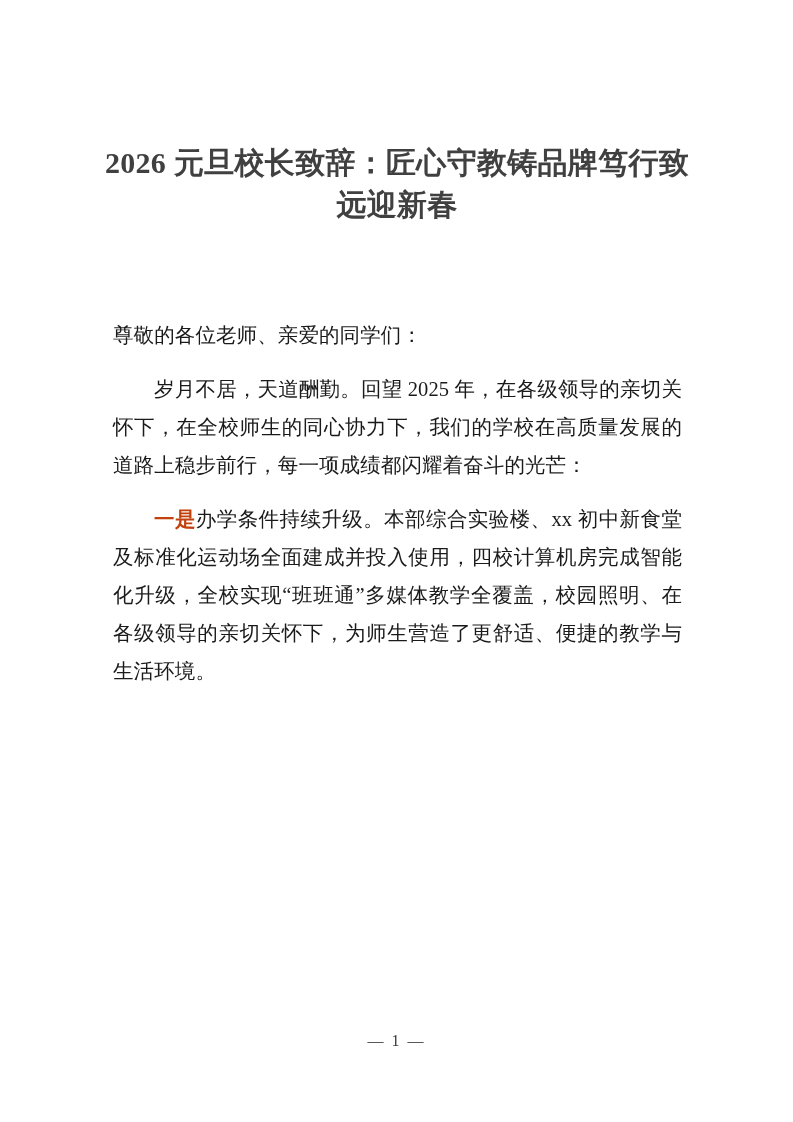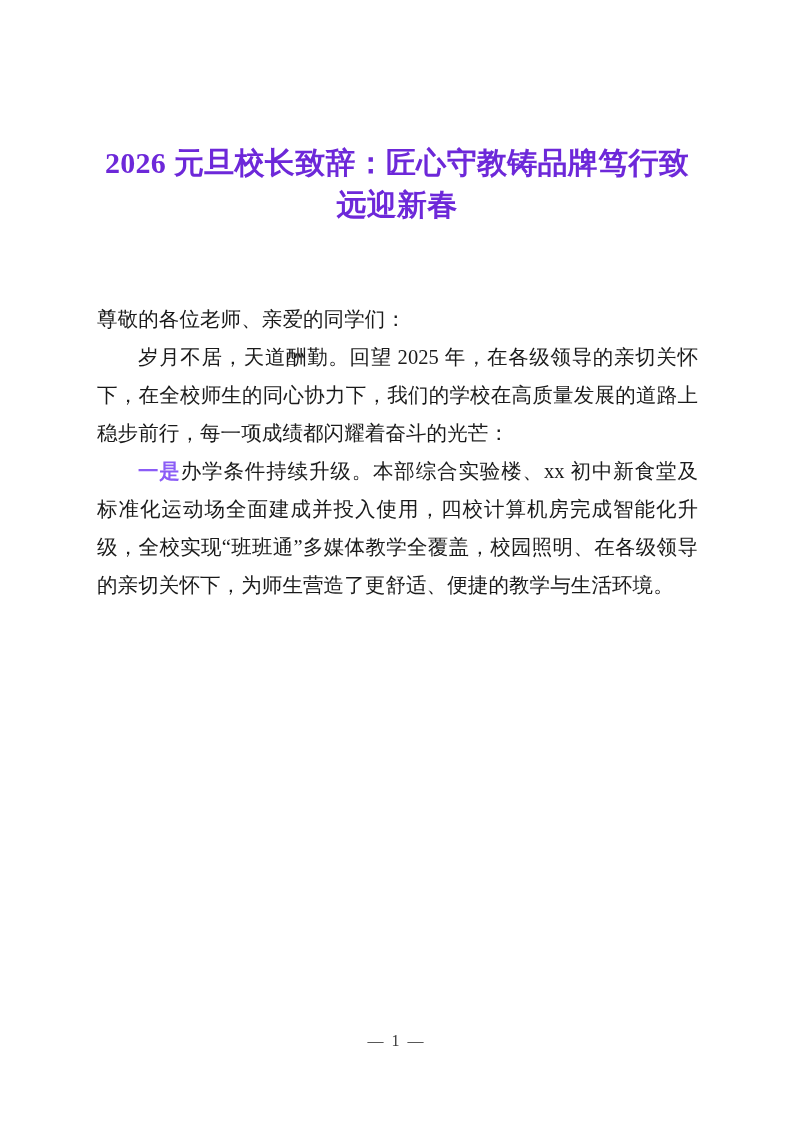--- a/index.html
+++ b/index.html
@@ -21,51 +21,51 @@
   .doc-title {
     position: absolute;
     left: 97px;
     top: 142px;
     width: 600px;
     text-align: center;
     font-family: "Liberation Serif", "DejaVu Serif", serif;
     font-weight: bold;
     font-size: 30px;
     line-height: 42px;
-    color: #6d28d9;
+    color: #404040;
     letter-spacing: 0.3px;
   }
 
   .body-block {
     position: absolute;
     left: 97px;
     top: 300px;
     width: 601px;
   }
 
   p.para {
-    margin: 0;
+    margin: 16px;
     font-family: "Liberation Serif", "DejaVu Serif", serif;
     font-size: 20.5px;
     line-height: 38px;
     color: #1a1a1a;
     text-align: justify;
     text-justify: inter-ideograph;
     letter-spacing: 0.1px;
     font-weight: normal;
   }
 
   p.indent {
     text-indent: 2em;
   }
 
   p.para b,
   p.para strong {
     font-weight: bold;
-    color: #8b5cf6;
+    color: #c2410c;
   }
 
   .footer {
     position: absolute;
     left: 0;
     top: 1032px;
     width: 793px;
     text-align: center;
     font-family: "Liberation Serif", "DejaVu Serif", serif;
     font-size: 16px;

